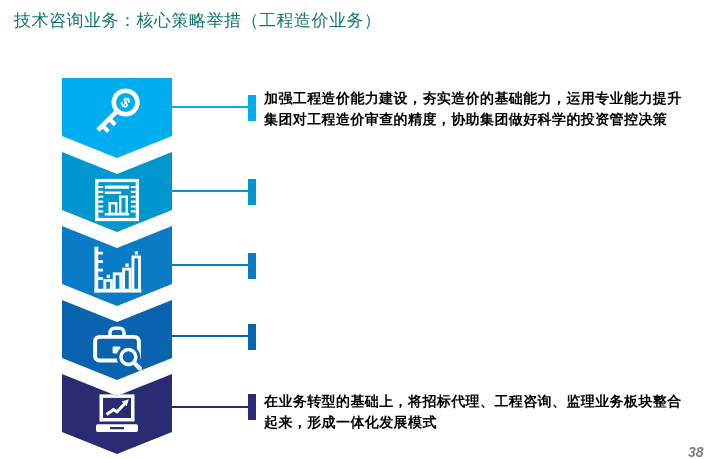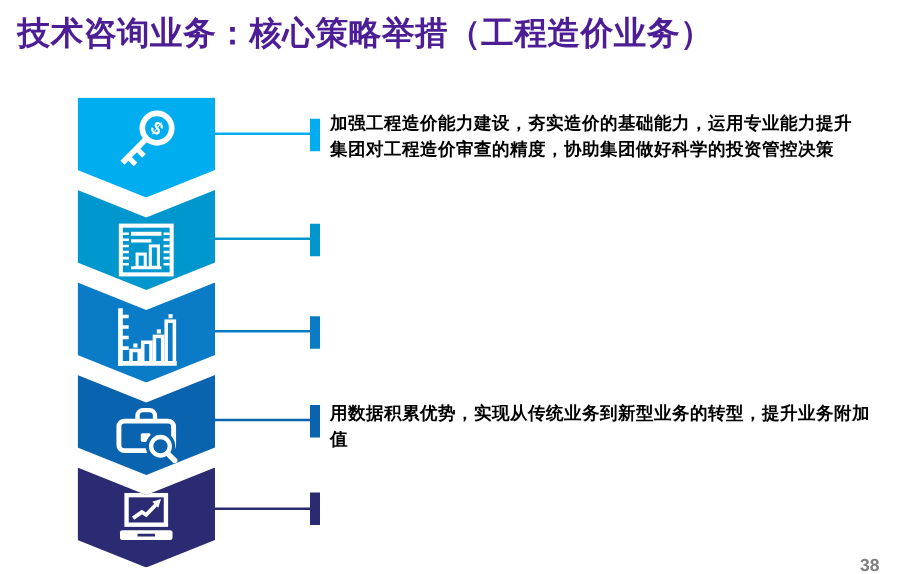--- a/index.html
+++ b/index.html
@@ -1,37 +1,37 @@
 <!DOCTYPE html>
 <html><head>
 <meta charset="utf-8">
 <style>
   html,body{margin:0;padding:0;background:#fff;}
   #stage{
     position:relative;width:727px;height:459px;background:#ffffff;
     overflow:hidden;font-family:"Liberation Sans","DejaVu Sans",sans-serif;
   }
   .title{
-    position:absolute;left:14px;top:9px;font-size:26px;font-weight:bold;
-    color:#4c1d95;letter-spacing:0.5px;white-space:nowrap;
+    position:absolute;left:14px;top:9px;font-size:17px;font-weight:normal;
+    color:#0f766e;letter-spacing:0.5px;white-space:nowrap;
   }
   .chev{
     position:absolute;left:62px;width:110px;height:80px;background:var(--c);
   }
   .chev.first{clip-path:polygon(0 0,100% 0,100% 72.5%,50% 100%,0 72.5%);}
   .chev.notched{clip-path:polygon(0 0,50% 27.5%,100% 0,100% 72.5%,50% 100%,0 72.5%);}
   .chev svg{position:absolute;left:50%;transform:translateX(-50%);}
   .connector{position:absolute;left:170px;width:78px;height:2px;background:var(--c);}
   .marker{position:absolute;left:248px;width:8px;height:26px;background:var(--c);}
   .itext{
     position:absolute;left:264px;width:452px;font-size:14px;line-height:21px;
     font-weight:bold;color:#000;white-space:pre-line;letter-spacing:0.4px;
   }
   .pagenum{
-    position:absolute;left:688px;top:444px;font-size:14px;font-weight:bold;color:#7f7f7f;
+    position:absolute;left:688px;top:444px;font-size:14px;font-weight:bold;color:#7f7f7f;font-style:italic;
   }
 </style>
 </head>
 <body>
 
 <div id="stage">
 
   <div class="title">技术咨询业务：核心策略举措（工程造价业务）</div>
 
   <div class="chev first" style="top: 78px; --c: #00AEEF;">
@@ -106,29 +106,29 @@
       <path d="M24,25 v-5 a5,5 0 0 1 5,-5 h6 a5,5 0 0 1 5,5 v5" fill="none" stroke="#fff" stroke-width="4"></path>
       <rect x="7" y="25" width="50" height="27" rx="5" fill="none" stroke="#fff" stroke-width="4.5"></rect>
       <rect x="27" y="36" width="9" height="8" rx="1.5" fill="#fff"></rect>
       <circle cx="45" cy="48" r="10" fill="var(--c)" stroke="var(--c)" stroke-width="7"></circle>
       <circle cx="45" cy="48" r="8.5" fill="var(--c)" stroke="#fff" stroke-width="4"></circle>
       <line x1="51.5" y1="54.5" x2="58" y2="61" stroke="#fff" stroke-width="5" stroke-linecap="round"></line>
     </svg>
   </div>
   <div class="connector" style="top: 335px; --c: #0A63AE;"></div>
   <div class="marker" style="top: 324px; --c: #0A63AE;"></div>
-  <div class="itext" style="top:320px">用数据积累优势，实现从传统业务到新型业务的转型，提升业务附加
-值</div>
 
   <div class="chev notched" style="top: 374px; --c: #2A2B72;">
     <svg width="56" height="56" viewBox="0 0 64 64" style="top:16px">
       <rect x="14" y="7" width="36" height="27" fill="none" stroke="#fff" stroke-width="4"></rect>
       <polyline points="20,28 28,22.5 32,25 41,15.5" fill="none" stroke="#fff" stroke-width="3.5"></polyline>
       <polygon points="37.5,13 45.5,10.5 43,18.5" fill="#fff"></polygon>
       <rect x="8" y="39" width="48" height="9" rx="2" fill="#fff"></rect>
       <line x1="24" y1="43.5" x2="40" y2="43.5" stroke="var(--c)" stroke-width="2.5"></line>
     </svg>
   </div>
   <div class="connector" style="top: 406px; --c: #2A2B72;"></div>
   <div class="marker" style="top: 394px; --c: #2A2B72;"></div>
+  <div class="itext" style="top:391px">在业务转型的基础上，将招标代理、工程咨询、监理业务板块整合
+起来，形成一体化发展模式</div>
 
   <div class="pagenum">38</div>
 </div>
 
 </body></html>

